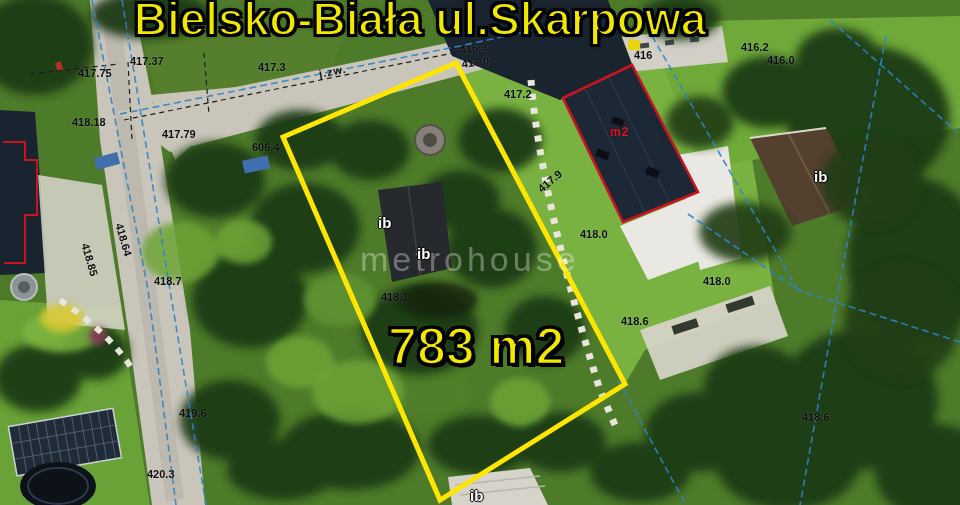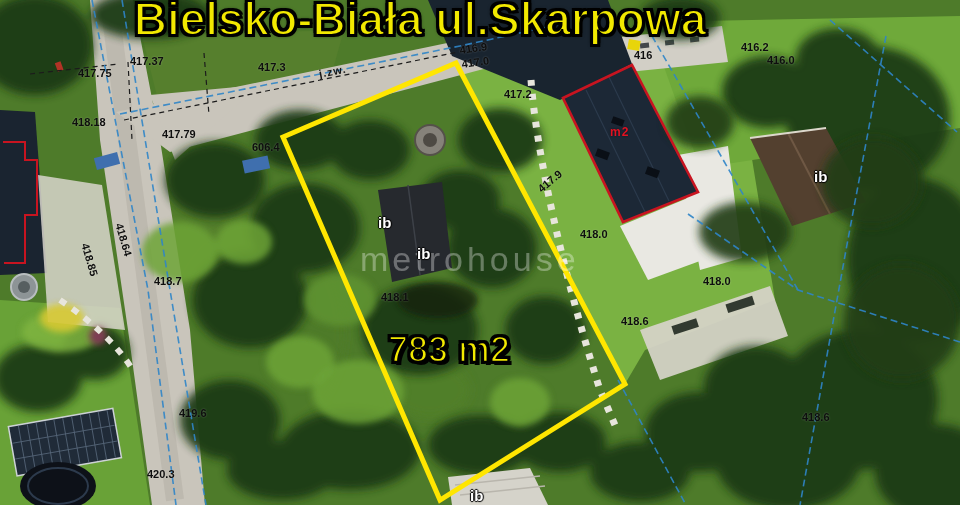--- a/index.html
+++ b/index.html
@@ -26,24 +26,23 @@
     font-weight:bold;font-size:11px;color:#171717;transform:rotate(-11deg);
     transform-origin:left top;letter-spacing:1px;
   }
   .title{
     top:-4px;left:420px;transform:translateX(-50%);
     font-size:46px;font-weight:bold;color:#f2e900;letter-spacing:0px;
     -webkit-text-stroke:2.2px #000;
     text-shadow:2px 2px 0 #000,-2px 2px 0 #000,2px -2px 0 #000,-2px -2px 0 #000,0 0 4px #000;
   }
   .area{
-    left:388px;top:320px;font-size:36px;font-weight:bold;color:#f2e900;
+    left:388px;top:320px;font-size:52px;font-weight:bold;color:#f2e900;
     -webkit-text-stroke:2.5px #000;
     text-shadow:3px 3px 0 #000,-2px 2px 0 #000,2px -2px 0 #000,-2px -2px 0 #000;
-    margin-top:12px;
   }
   .wm{
     left:360px;top:242px;font-size:34px;font-weight:normal;
     color:rgba(255,255,255,0.33);letter-spacing:4px;
   }
 </style>
 </head>
 <body>
 
 <div class="stage">

